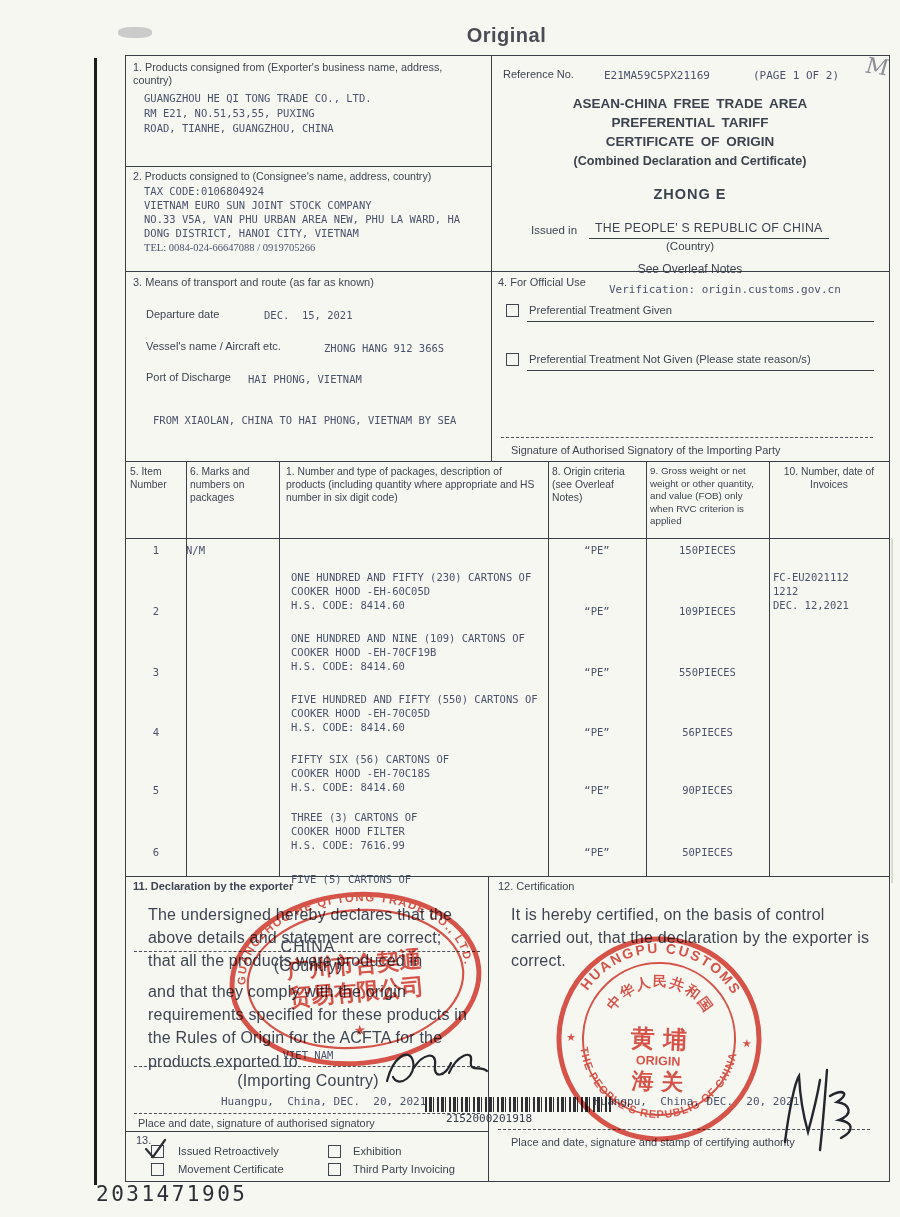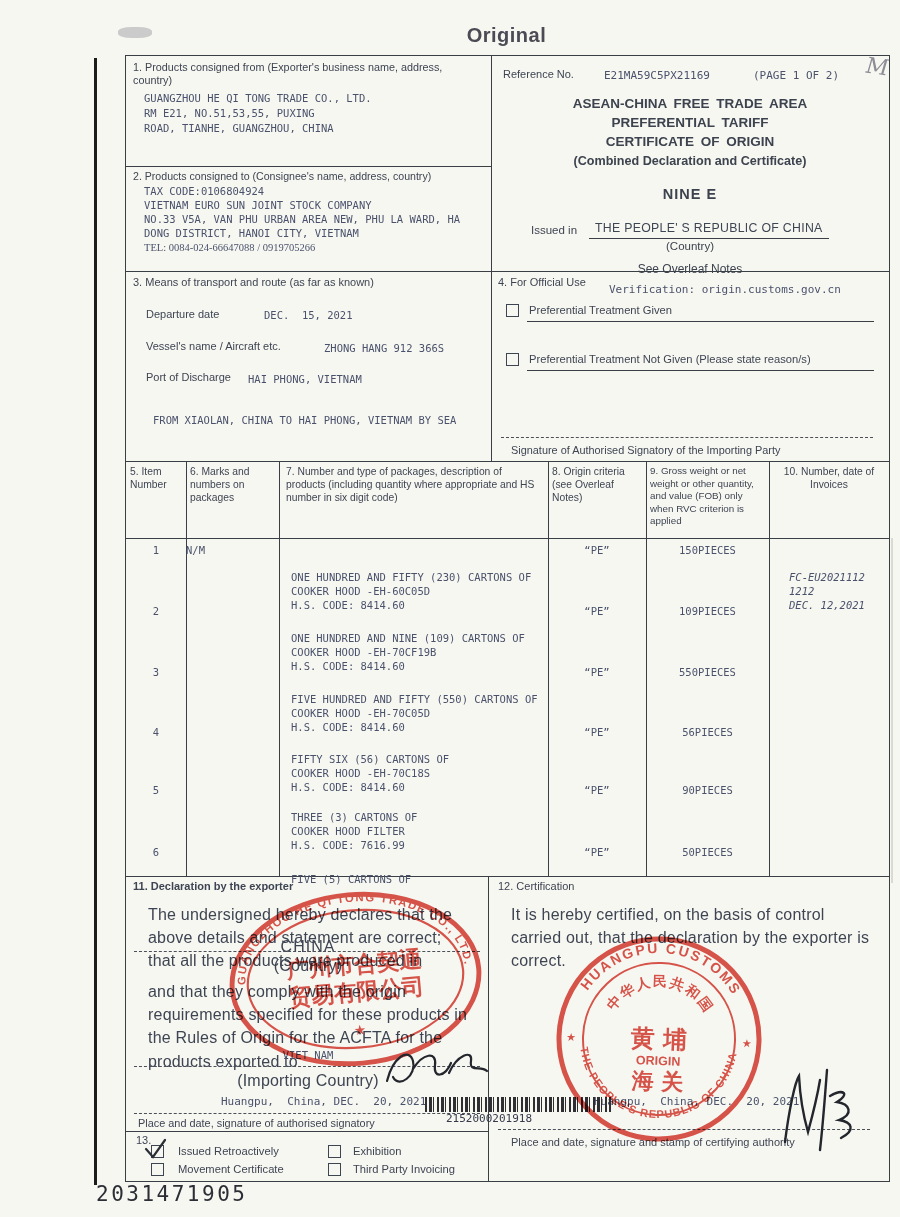--- a/index.html
+++ b/index.html
@@ -35,21 +35,21 @@
   .barcode{position:absolute;left:299px;top:1041px;width:186px;height:15px;
     background:repeating-linear-gradient(90deg,#2e2e33 0 2px,transparent 2px 4px,#2e2e33 4px 7px,transparent 7px 8px,#2e2e33 8px 9px,transparent 9px 12px);}
   .barcode-num{position:absolute;left:320px;top:1056px;font-family:"DejaVu Sans Mono",monospace;font-size:11px;color:#34394a;}
   .hdr-cell{position:absolute;font-size:10.3px;line-height:1.28;color:#3e4552;}
   .row{position:absolute;left:0;width:763px;display:grid;grid-template-columns:60px 93px 269px 98px 123px 120px;}
   .cell-no{text-align:center;}
   .cell-marks{}
   .cell-desc{padding-left:12px;}
   .cell-origin{text-align:center;}
   .cell-qty{text-align:center;}
-  .cell-inv{padding-left:20px;font-style:italic;}
+  .cell-inv{padding-left:4px;}
   .row .c{font-family:"DejaVu Sans Mono",monospace;font-size:10.5px;color:#4a526b;line-height:1.3;white-space:pre;}
 </style>
 </head>
 <body>
 
 <div class="scan-line"></div>
 <div class="smudge"></div>
 <div class="edge-shadow"></div>
 
 <div class="doc-title">Original</div>
@@ -76,21 +76,21 @@
   <div class="mono" style="left:18px;top:51px;">RM E21, NO.51,53,55, PUXING</div>
   <div class="mono" style="left:18px;top:66px;">ROAD, TIANHE, GUANGZHOU, CHINA</div>
 
   <div class="lbl" style="left:377px;top:12px;font-size:11px;">Reference No.</div>
   <div class="mono" style="left:478px;top:13px;font-size:11px;">E21MA59C5PX21169</div>
   <div class="mono" style="left:627px;top:13px;font-size:11px;">(PAGE 1 OF 2)</div>
   <div class="hdr-title" style="top:40px;font-size:13.5px;word-spacing:3px;">ASEAN-CHINA  FREE  TRADE  AREA</div>
   <div class="hdr-title" style="top:59px;font-size:13.5px;word-spacing:3px;">PREFERENTIAL  TARIFF</div>
   <div class="hdr-title" style="top:78px;font-size:13.5px;word-spacing:3px;">CERTIFICATE  OF  ORIGIN</div>
   <div class="hdr-title" style="top:98px;font-size:12.6px;">(Combined Declaration and Certificate)</div>
-  <div class="hdr-title" style="top:130px;font-size:14.5px;letter-spacing:1px;">NINE  E</div>
+  <div class="hdr-title" style="top:130px;font-size:14.5px;letter-spacing:1px;">ZHONG  E</div>
   <div class="lbl" style="left:405px;top:167px;font-size:11.5px;">Issued in</div>
   <div class="lbl" style="left:463px;top:165px;font-size:12.3px;letter-spacing:.3px;border-bottom:1.5px solid #3a3f46;padding:0 6px 2px 6px;">THE PEOPLE' S REPUBLIC OF CHINA</div>
   <div class="hdr-title" style="top:184px;font-size:11.5px;font-weight:normal;">(Country)</div>
   <div class="hdr-title" style="top:206px;font-size:12px;font-weight:normal;">See Overleaf Notes</div>
 
   <div class="lbl" style="left:7px;top:114px;width:358px;font-size:10.6px;">2. Products consigned to (Consignee's name, address, country)</div>
   <div class="mono" style="left:18px;top:129px;">TAX CODE:0106804924</div>
   <div class="mono" style="left:18px;top:143px;">VIETNAM EURO SUN JOINT STOCK COMPANY</div>
   <div class="mono" style="left:18px;top:157px;">NO.33 V5A, VAN PHU URBAN AREA NEW, PHU LA WARD, HA</div>
   <div class="mono" style="left:18px;top:171px;">DONG DISTRICT, HANOI CITY, VIETNAM</div>
@@ -111,21 +111,21 @@
   <div class="lbl" style="left:403px;top:247px;font-size:11.2px;">Preferential Treatment Given</div>
   <div class="uline" style="left:401px;top:265px;width:347px;"></div>
   <div class="cb" style="left:380px;top:297px;"></div>
   <div class="lbl" style="left:403px;top:296px;font-size:11.2px;">Preferential Treatment Not Given (Please state reason/s)</div>
   <div class="uline" style="left:401px;top:314px;width:347px;"></div>
   <div class="dash" style="left:375px;top:381px;width:372px;"></div>
   <div class="lbl" style="left:385px;top:388px;font-size:10.9px;">Signature of Authorised Signatory of the Importing Party</div>
 
   <div class="hdr-cell" style="left:4px;top:409px;width:54px;">5. Item Number</div>
   <div class="hdr-cell" style="left:64px;top:409px;width:84px;">6. Marks and numbers on packages</div>
-  <div class="hdr-cell" style="left:160px;top:409px;width:256px;">7. Number and type of packages, description of products (including quantity where appropriate and HS number in six digit code)</div>
+  <div class="hdr-cell" style="left:160px;top:409px;width:256px;">1. Number and type of packages, description of products (including quantity where appropriate and HS number in six digit code)</div>
   <div class="hdr-cell" style="left:426px;top:409px;width:90px;">8. Origin criteria (see Overleaf Notes)</div>
   <div class="hdr-cell" style="left:524px;top:409px;width:116px;font-size:9.8px;">9. Gross weight or net weight or other quantity, and value (FOB) only when RVC criterion is applied</div>
   <div class="hdr-cell center" style="left:647px;top:409px;width:112px;">10. Number, date of Invoices</div>
 
   <div class="row" style="top:488px;">
     <div class="c cell-no">1</div>
     <div class="c cell-marks">N/M</div>
     <div class="c cell-desc">
       <div>ONE HUNDRED AND FIFTY (230) CARTONS OF</div><div>COOKER HOOD -EH-60C05D</div><div>H.S. CODE: 8414.60</div>
     </div>

